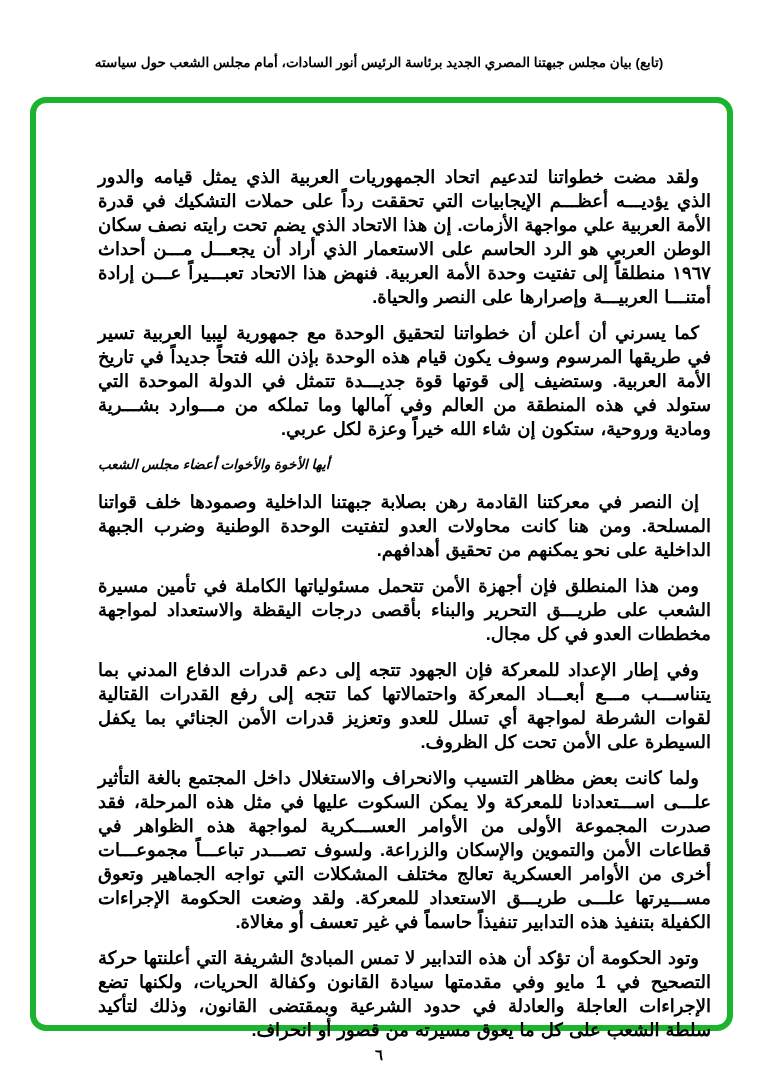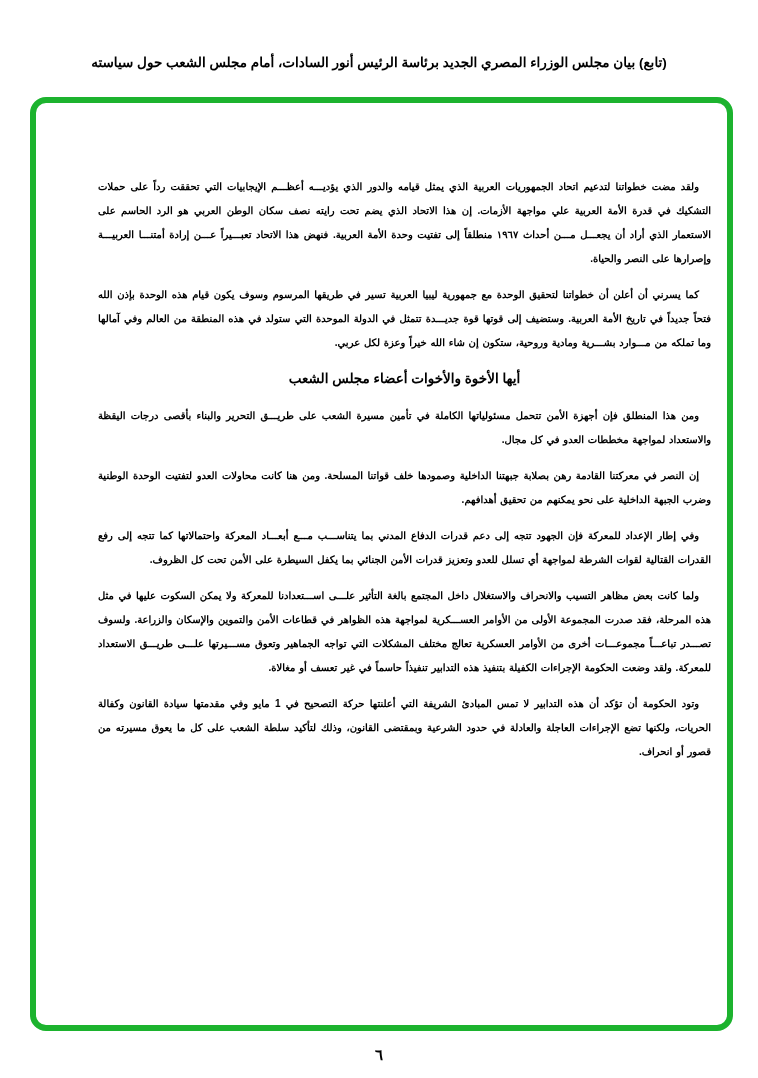--- a/index.html
+++ b/index.html
@@ -37,61 +37,62 @@
     box-sizing: border-box;
     border: 6px solid #1cb32e;
     border-radius: 16px;
     padding: 62px 16px 0 62px;
     background: transparent;
   }
   .body-text {
     direction: rtl;
   }
   .para {
-    margin: 10px 0 12px 0;
-    font-size: 10px;
+    margin: 0 0 12px 0;
+    font-size: 18px;
     font-weight: 700;
     line-height: 24px;
     text-align: justify;
     text-indent: 12px;
     word-spacing: 1px;
   }
   .subheading {
     margin: 3px 0 13px 0;
     font-size: 13.5px;
     font-weight: 700;
     line-height: 24px;
-    text-align: center;
+    text-align: left;
     text-indent: 0;
+    font-style: italic;
   }
   .page-number {
     position: absolute;
     bottom: 14px;
     left: 0;
     right: 0;
     text-align: center;
     direction: rtl;
     font-size: 15px;
     font-weight: 700;
   }
 </style>
 </head>
 <body>
 
 <div class="page">
 
-  <div class="doc-header">(تابع) بيان مجلس الوزراء المصري الجديد برئاسة الرئيس أنور السادات، أمام مجلس الشعب حول سياسته</div>
+  <div class="doc-header">(تابع) بيان مجلس جبهتنا المصري الجديد برئاسة الرئيس أنور السادات، أمام مجلس الشعب حول سياسته</div>
 
   <div class="green-frame" style="border-color: rgb(28, 179, 46);">
     <div class="body-text">
       <p class="para">ولقد مضت خطواتنا لتدعيم اتحاد الجمهوريات العربية الذي يمثل قيامه والدور الذي يؤديـــه أعظـــم الإيجابيات التي تحققت رداً على حملات التشكيك في قدرة الأمة العربية علي مواجهة الأزمات. إن هذا الاتحاد الذي يضم تحت رايته نصف سكان الوطن العربي هو الرد الحاسم على الاستعمار الذي أراد أن يجعـــل مـــن أحداث ١٩٦٧ منطلقاً إلى تفتيت وحدة الأمة العربية. فنهض هذا الاتحاد تعبـــيراً عـــن إرادة أمتنـــا العربيـــة وإصرارها على النصر والحياة.</p>
       <p class="para">كما يسرني أن أعلن أن خطواتنا لتحقيق الوحدة مع جمهورية ليبيا العربية تسير في طريقها المرسوم وسوف يكون قيام هذه الوحدة بإذن الله فتحاً جديداً في تاريخ الأمة العربية. وستضيف إلى قوتها قوة جديـــدة تتمثل في الدولة الموحدة التي ستولد في هذه المنطقة من العالم وفي آمالها وما تملكه من مـــوارد بشـــرية ومادية وروحية، ستكون إن شاء الله خيراً وعزة لكل عربي.</p>
       <p class="subheading">أيها الأخوة والأخوات أعضاء مجلس الشعب</p>
+      <p class="para">إن النصر في معركتنا القادمة رهن بصلابة جبهتنا الداخلية وصمودها خلف قواتنا المسلحة. ومن هنا كانت محاولات العدو لتفتيت الوحدة الوطنية وضرب الجبهة الداخلية على نحو يمكنهم من تحقيق أهدافهم.</p>
       <p class="para">ومن هذا المنطلق فإن أجهزة الأمن تتحمل مسئولياتها الكاملة في تأمين مسيرة الشعب على طريـــق التحرير والبناء بأقصى درجات اليقظة والاستعداد لمواجهة مخططات العدو في كل مجال.</p>
-      <p class="para">إن النصر في معركتنا القادمة رهن بصلابة جبهتنا الداخلية وصمودها خلف قواتنا المسلحة. ومن هنا كانت محاولات العدو لتفتيت الوحدة الوطنية وضرب الجبهة الداخلية على نحو يمكنهم من تحقيق أهدافهم.</p>
       <p class="para">وفي إطار الإعداد للمعركة فإن الجهود تتجه إلى دعم قدرات الدفاع المدني بما يتناســـب مـــع أبعـــاد المعركة واحتمالاتها كما تتجه إلى رفع القدرات القتالية لقوات الشرطة لمواجهة أي تسلل للعدو وتعزيز قدرات الأمن الجنائي بما يكفل السيطرة على الأمن تحت كل الظروف.</p>
       <p class="para">ولما كانت بعض مظاهر التسيب والانحراف والاستغلال داخل المجتمع بالغة التأثير علـــى اســـتعدادنا للمعركة ولا يمكن السكوت عليها في مثل هذه المرحلة، فقد صدرت المجموعة الأولى من الأوامر العســـكرية لمواجهة هذه الظواهر في قطاعات الأمن والتموين والإسكان والزراعة. ولسوف تصـــدر تباعـــاً مجموعـــات أخرى من الأوامر العسكرية تعالج مختلف المشكلات التي تواجه الجماهير وتعوق مســـيرتها علـــى طريـــق الاستعداد للمعركة. ولقد وضعت الحكومة الإجراءات الكفيلة بتنفيذ هذه التدابير تنفيذاً حاسماً في غير تعسف أو مغالاة.</p>
       <p class="para">وتود الحكومة أن تؤكد أن هذه التدابير لا تمس المبادئ الشريفة التي أعلنتها حركة التصحيح في 1 مايو وفي مقدمتها سيادة القانون وكفالة الحريات، ولكنها تضع الإجراءات العاجلة والعادلة في حدود الشرعية وبمقتضى القانون، وذلك لتأكيد سلطة الشعب على كل ما يعوق مسيرته من قصور أو انحراف.</p>
     </div>
   </div>
 
   <div class="page-number">٦</div>
 
 </div>
 

